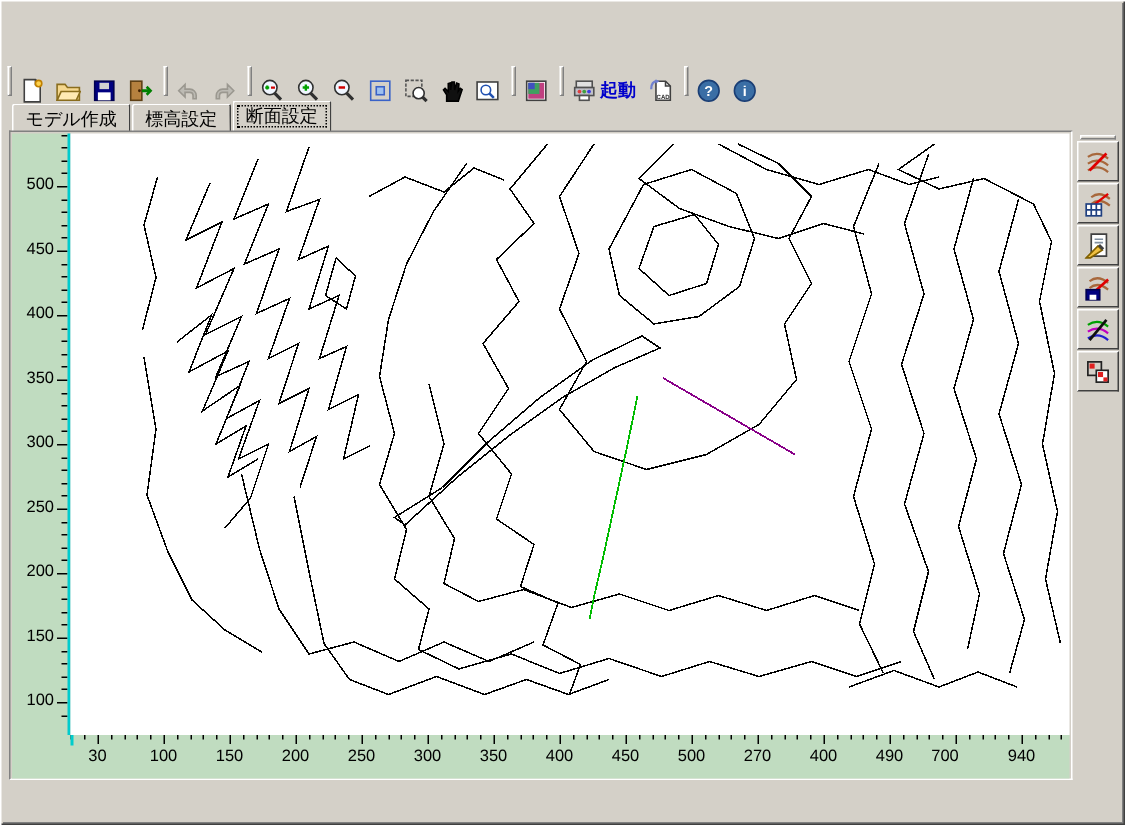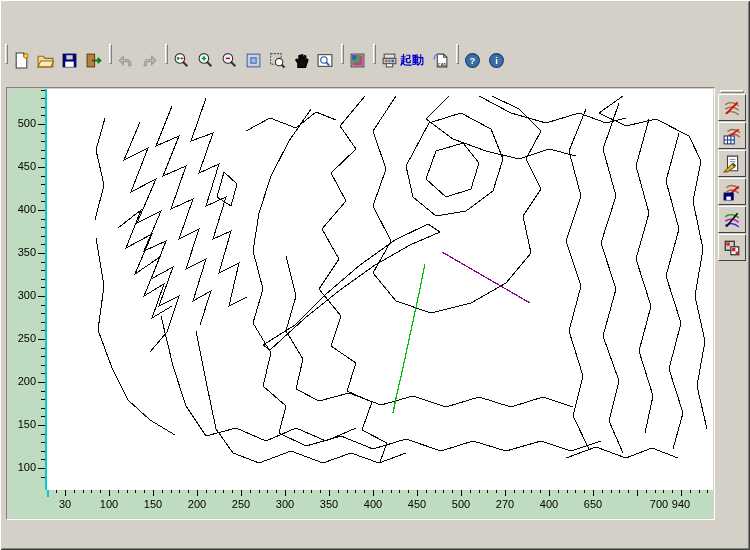--- a/index.html
+++ b/index.html
@@ -209,20 +209,25 @@
             <text x="8" y="11.5" font-size="9" fill="#ffffff" text-anchor="middle" font-weight="bold" font-family="&quot;Liberation Sans&quot;,&quot;DejaVu Sans&quot;,sans-serif">?</text>
           </svg>
         </span>
         <span class="tb-btn">
           <svg width="17" height="17" viewBox="0 0 16 16">
             <circle cx="8" cy="8" r="6.5" fill="#3a6ea5" stroke="#1a3e75"></circle>
             <text x="8" y="11.5" font-size="9" fill="#ffffff" text-anchor="middle" font-weight="bold" font-family="&quot;Liberation Sans&quot;,&quot;DejaVu Sans&quot;,sans-serif">i</text>
           </svg>
         </span>
       </span>
+    </div>
+  <div class="tabbar" id="tabbar">
+      <span class="tab">モデル作成</span>
+      <span class="tab">標高設定</span>
+      <span class="tab selected">断面設定</span>
     </div>
 
   <div class="workframe"></div>
   <div class="vruler" id="vruler">
       <div class="tick minor" style="top: 387.6px;"></div>
       <div class="tick minor" style="top: 370.4px;"></div>
       <div class="tick minor" style="top: 361.8px;"></div>
       <div class="tick minor" style="top: 353.2px;"></div>
       <div class="tick minor" style="top: 344.6px;"></div>
       <div class="tick minor" style="top: 327.4px;"></div>
@@ -388,23 +393,23 @@
       <div class="tlabel" style="left: 365px;">400</div>
       <div class="tick major" style="left: 409px;"></div>
       <div class="tlabel" style="left: 409px;">450</div>
       <div class="tick major" style="left: 453px;"></div>
       <div class="tlabel" style="left: 453px;">500</div>
       <div class="tick major" style="left: 497px;"></div>
       <div class="tlabel" style="left: 497px;">270</div>
       <div class="tick major" style="left: 541px;"></div>
       <div class="tlabel" style="left: 541px;">400</div>
       <div class="tick major" style="left: 585px;"></div>
-      <div class="tlabel" style="left: 585px;">650</div>
+      <div class="tlabel" style="left: 585px;">490</div>
       <div class="tick major" style="left: 629px;"></div>
-      <div class="tlabel" style="left: 651px;">700</div>
+      <div class="tlabel" style="left: 622px;">700</div>
       <div class="tick major" style="left: 673px;"></div>
       <div class="tlabel" style="left: 673px;">940</div>
       <div class="cursor-tick" style="background: rgb(0, 204, 204);"></div>
     </div>
   <div class="rtoolbar" id="rtoolbar">
       <div class="rgrip"></div>
       <div class="rt-btn">
         <svg width="18" height="18" viewBox="0 0 16 16">
           <path d="M2 5 Q8 1 14 6" fill="none" stroke="#a8683c" stroke-width="1.3"></path>
           <path d="M2 9 Q8 5 14 10" fill="none" stroke="#a8683c" stroke-width="1.3"></path>

